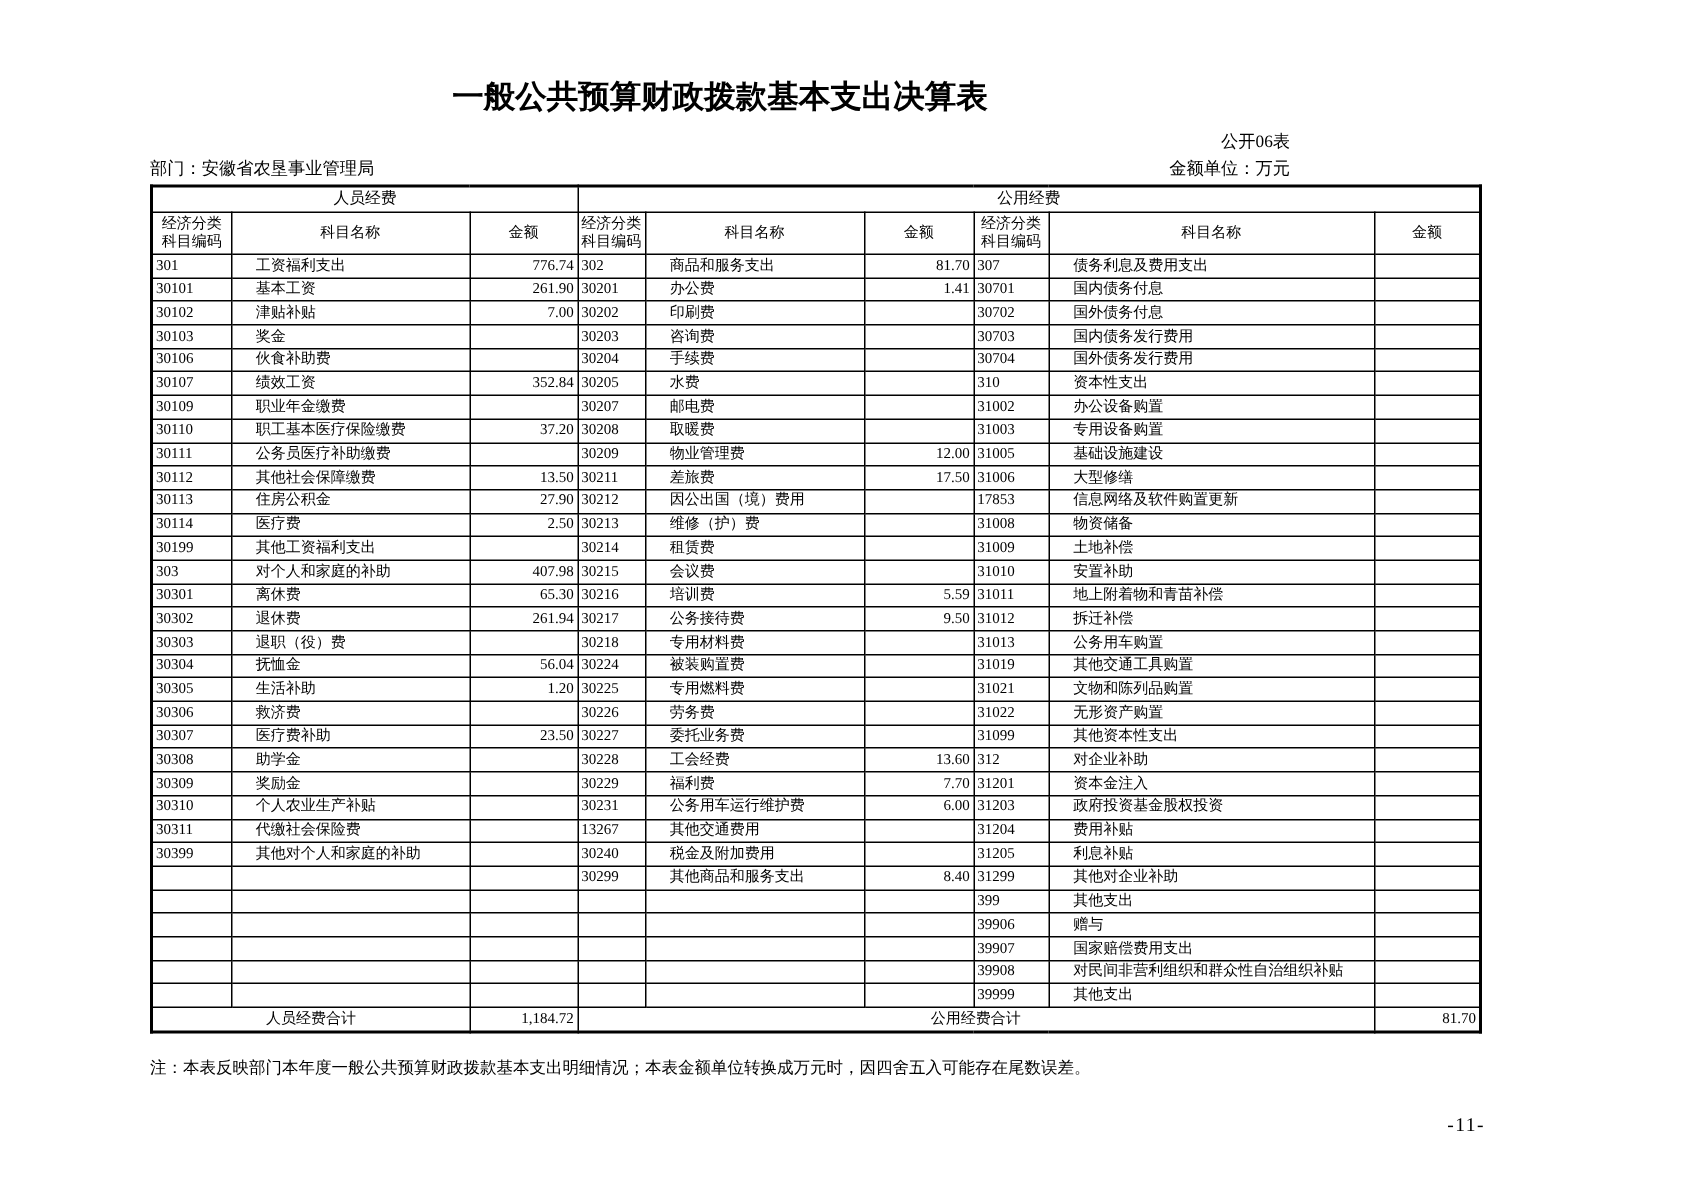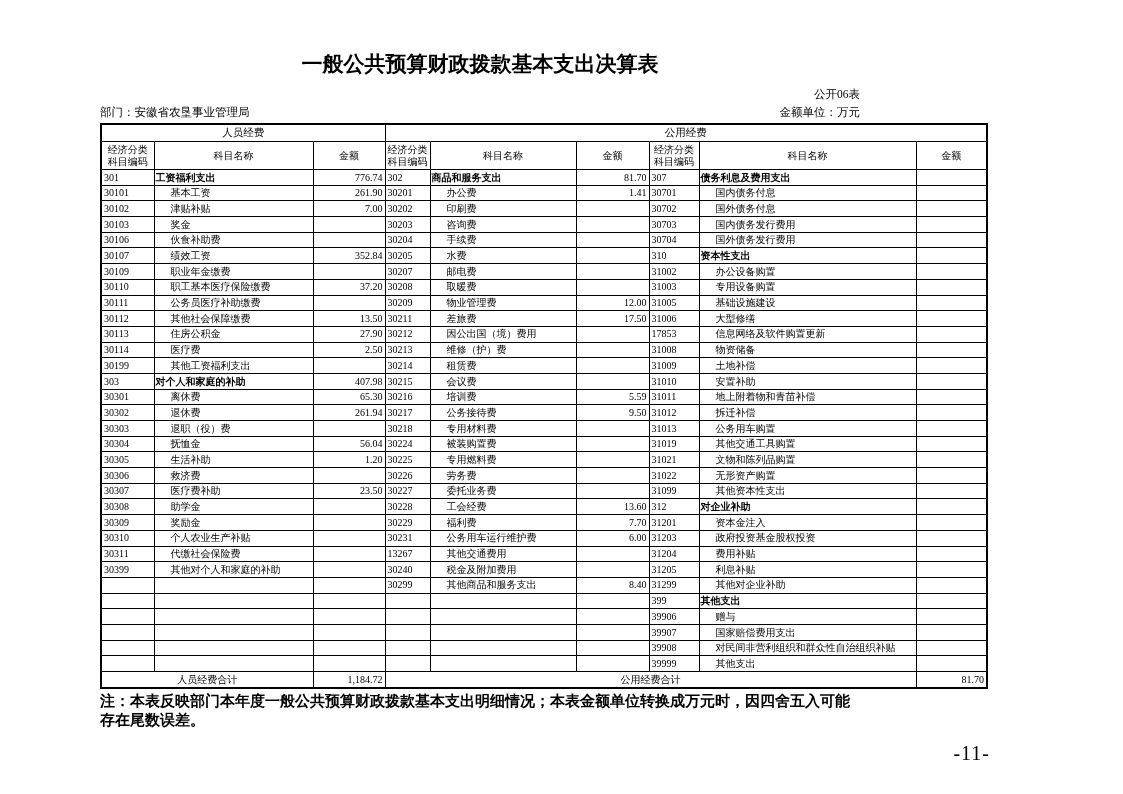--- a/index.html
+++ b/index.html
@@ -21,28 +21,28 @@
   .budget th, .budget td {
     border:1px solid #000; padding:0 2px;
     font-size:10px; font-weight:normal;
     overflow:hidden; white-space:nowrap; line-height:1.15;
   }
   tr.group-row th { height:16px; text-align:center; font-size:10.5px;margin-top:29px; }
   tr.cols-row th { height:27px; text-align:center; white-space:pre-line; vertical-align:middle; }
   tbody td { height:14.7px; vertical-align:middle; }
   td.code { text-align:left; }
   td.name { text-align:left; padding-left:16px; }
-  td.name.top { padding-left:1px;font-weight:bold; }
+  td.name.top { padding-left:16px; }
   td.amount { text-align:right; }
   tfoot td { height:15px; text-align:center; vertical-align:middle; }
   tfoot td.amount { text-align:right; }
-  .note { font-size:15px; margin-top:3px;font-weight:bold; }
+  .note { font-size:11px; margin-top:15px; }
   .page-number {
     position:absolute; right:133px; top:742px;
-    font-size:20px; letter-spacing:1px;
+    font-size:13px; letter-spacing:1px;
   }
 </style>
 </head>
 <body>
 
 <div class="sheet">
   <h1 class="doc-title">一般公共预算财政拨款基本支出决算表</h1>
   <div class="form-code">公开06表</div>
   <div class="meta-row">
     <span>部门：安徽省农垦事业管理局</span>

